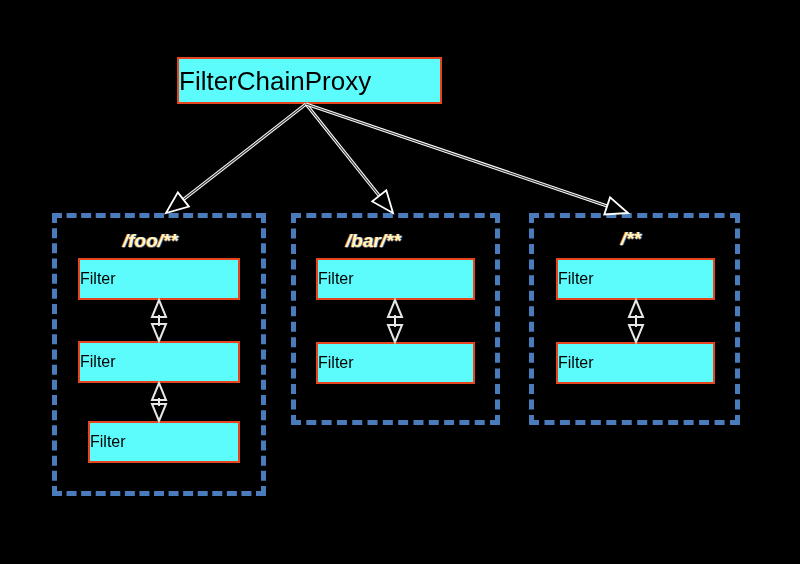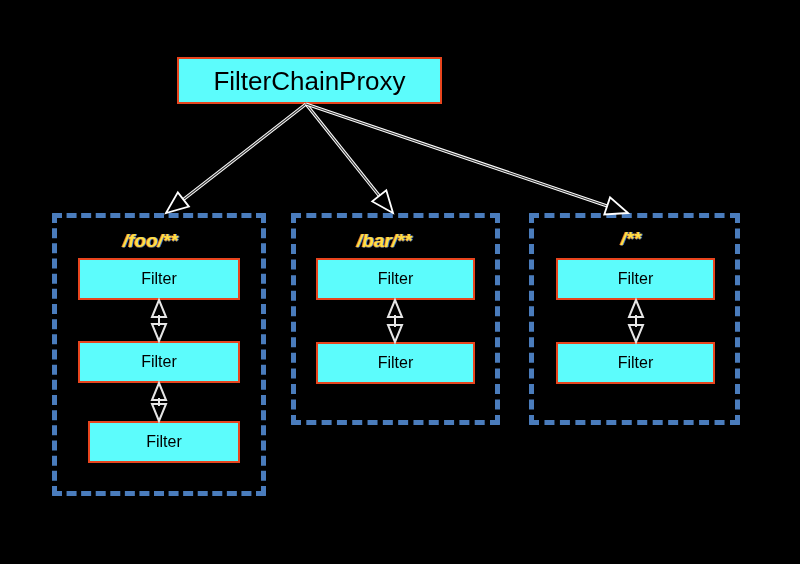--- a/index.html
+++ b/index.html
@@ -20,21 +20,21 @@
   }
 
   
   .node-box {
     position: absolute;
     box-sizing: border-box;
     background: #5CFCFC;
     border: 2px solid #E8451E;
     display: flex;
     align-items: center;
-    justify-content: center;
+    justify-content: flex-start;
     color: #000000;
     line-height: 1;
   }
   .node-proxy {
     font-size: 26px;
   }
   .node-filter {
     font-size: 16px;
   }
 
@@ -46,21 +46,21 @@
     border: 5px dashed #4A7CBC;
     border-radius: 1px;
   }
 
   
   .chain-label {
     position: absolute;
     font-size: 19px;
     font-weight: bold;
     font-style: italic;
-    color: #fde047;
+    color: #fef9c3;
     text-shadow:
       -1px 0 #E07B2A,
        1px 0 #3B6FC4,
        0 1px rgba(255,255,255,0.35);
     white-space: nowrap;
     letter-spacing: 0px;
     line-height: 1;
   }
 
   
@@ -88,21 +88,21 @@
       <div class="node-box node-filter" style="left: 78px; top: 258px; width: 162px; height: 42px;">
         <span>Filter</span>
       </div>
       <div class="node-box node-filter" style="left: 78px; top: 341px; width: 162px; height: 42px;">
         <span>Filter</span>
       </div>
       <div class="node-box node-filter" style="left: 88px; top: 421px; width: 152px; height: 42px;">
         <span>Filter</span>
       </div>
       <div class="chain-group" style="left: 291px; top: 213px; width: 209px; height: 212px;"></div>
-      <div class="chain-label" style="left: 357px; top: 231px;">/bar/**</div>
+      <div class="chain-label" style="left: 346px; top: 231px;">/bar/**</div>
       <div class="node-box node-filter" style="left: 316px; top: 258px; width: 159px; height: 42px;">
         <span>Filter</span>
       </div>
       <div class="node-box node-filter" style="left: 316px; top: 342px; width: 159px; height: 42px;">
         <span>Filter</span>
       </div>
       <div class="chain-group" style="left: 529px; top: 213px; width: 211px; height: 212px;"></div>
       <div class="chain-label" style="left: 621px; top: 229px;">/**</div>
       <div class="node-box node-filter" style="left: 556px; top: 258px; width: 159px; height: 42px;">
         <span>Filter</span>

